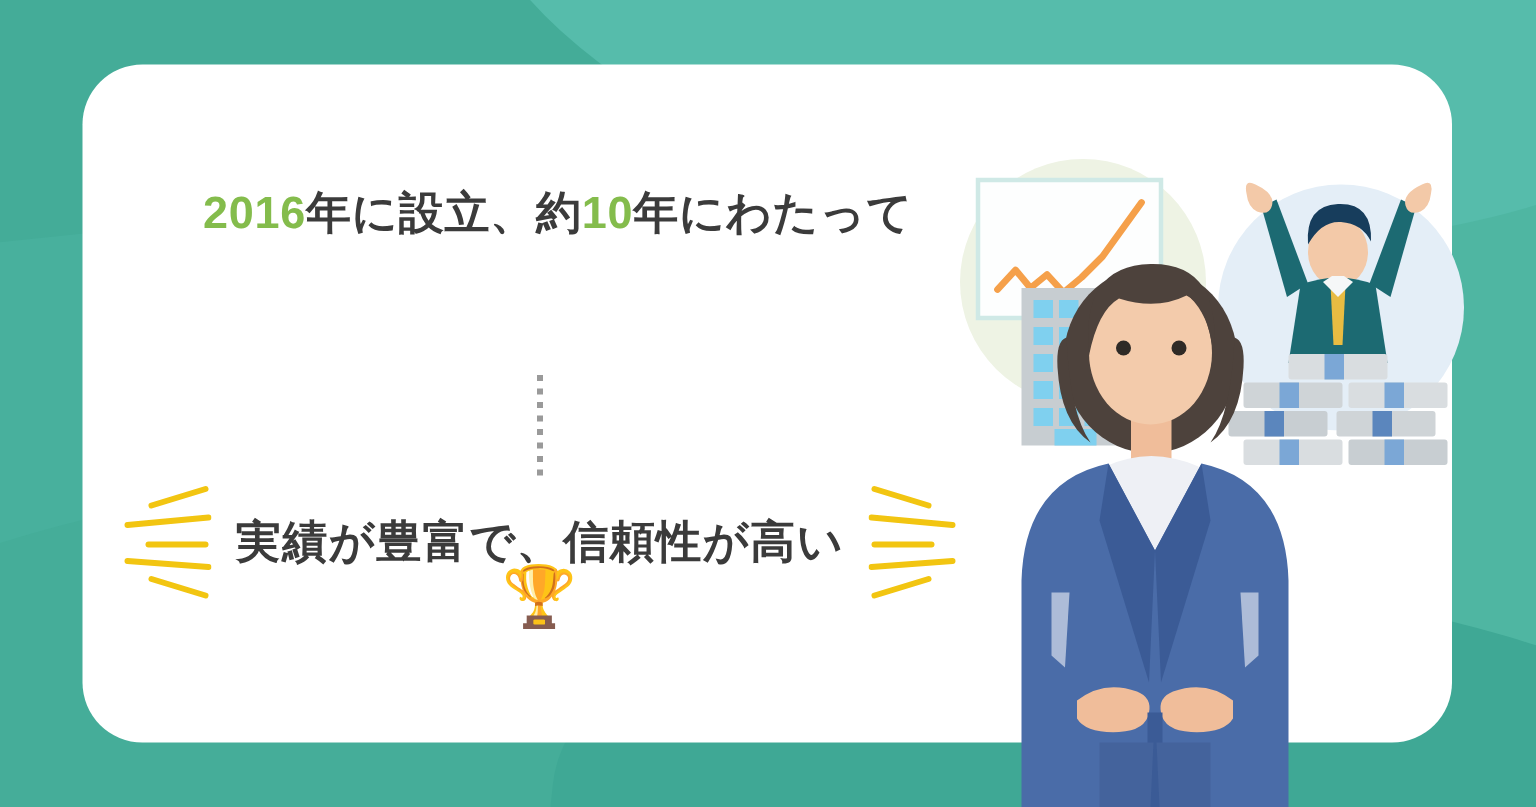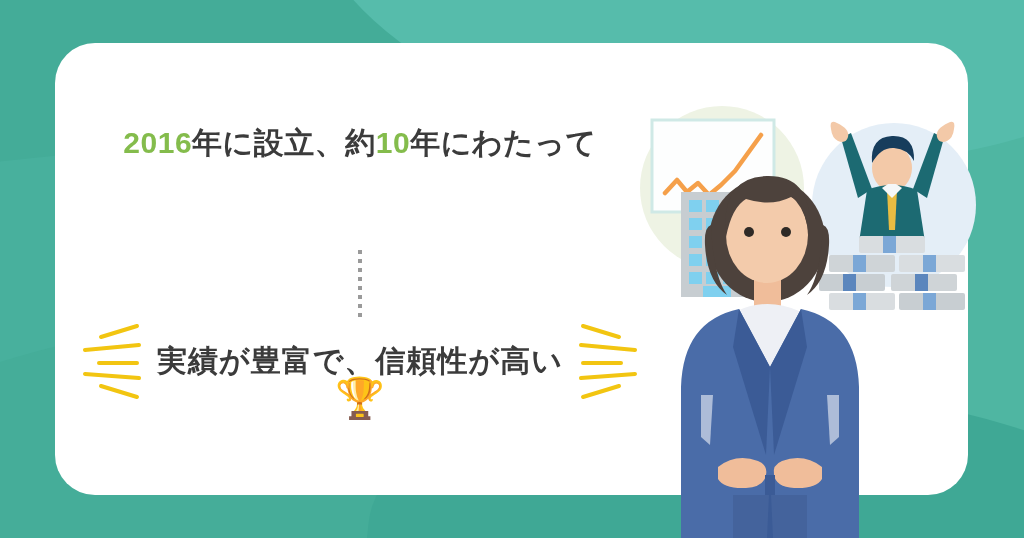--- a/index.html
+++ b/index.html
@@ -38,21 +38,21 @@
     background:#48b09d;transform:skewY(-6deg);
   }
 
   
   .card{
     position:absolute;left:55px;top:43px;width:913px;height:452px;
     background:#ffffff;border-radius:40px;
   }
 
   
-  .copy{position:absolute;left:55px;top:120px;width:610px;text-align:center;}
+  .copy{position:absolute;left:55px;top:120px;width:610px;text-align:center;padding-left:12px;}
   .headline{
     font-size:30px;font-weight:bold;color:#3b3b3b;
     letter-spacing:.5px;line-height:1.52;white-space:nowrap;
   }
   .hl-num{color:#84bc4c;}
 
   .dotsep{
     position:absolute;left:55px;top:250px;width:610px;
     display:flex;flex-direction:column;align-items:center;gap:5px;
   }

